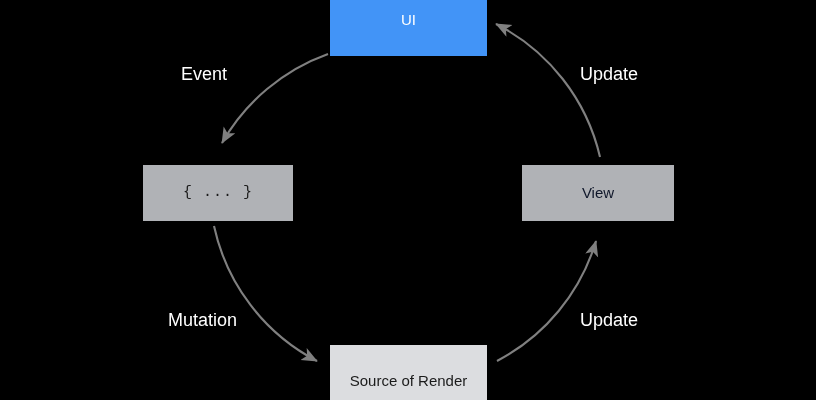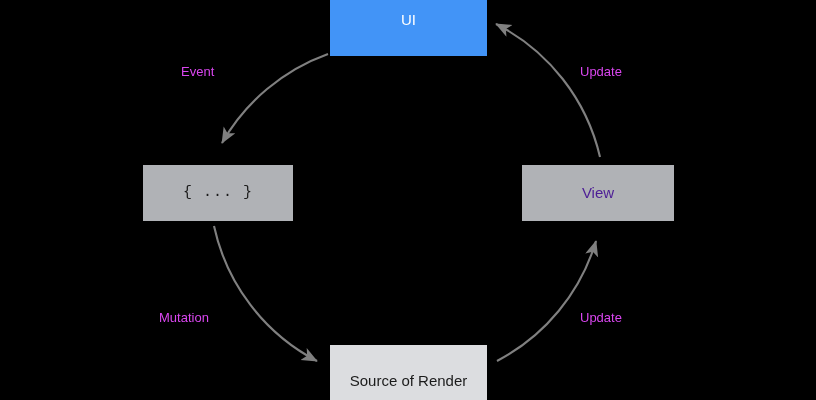--- a/index.html
+++ b/index.html
@@ -53,43 +53,43 @@
     font-size: 15px;
     letter-spacing: 1px;
     border: 1px solid #b0b2b6;
   }
   .node-view {
     left: 522px;
     top: 165px;
     width: 152px;
     height: 56px;
     background: #b0b2b6;
-    color: #4c1d95;
+    color: #0f172a;
     font-size: 15px;
     border: 1px solid #b0b2b6;
   }
   .node-truth {
     left: 330px;
     top: 345px;
     width: 157px;
     height: 72px;
     background: #dcdde0;
     color: #1b1b1b;
     font-size: 15px;
     border: 1px solid #dcdde0;
   }
   .edge-label {
     position: absolute;
-    color: #d946ef;
-    font-size: 13px;
+    color: #ffffff;
+    font-size: 18px;
     white-space: nowrap;
   }
   .lbl-event  { left: 181px; top: 64px; }
   .lbl-render { left: 580px; top: 64px; }
-  .lbl-mutation { left: 159px; top: 310px; }
+  .lbl-mutation { left: 168px; top: 310px; }
   .lbl-update { left: 580px; top: 310px; }
 </style>
 </head>
 <body>
 
 <div id="canvas">
 
   <svg class="arc-layer" viewBox="0 0 816 400" xmlns="http://www.w3.org/2000/svg">
     <defs>
       <marker id="arrowhead" markerWidth="9" markerHeight="9" refX="7.2" refY="3.2" orient="auto" markerUnits="strokeWidth">

